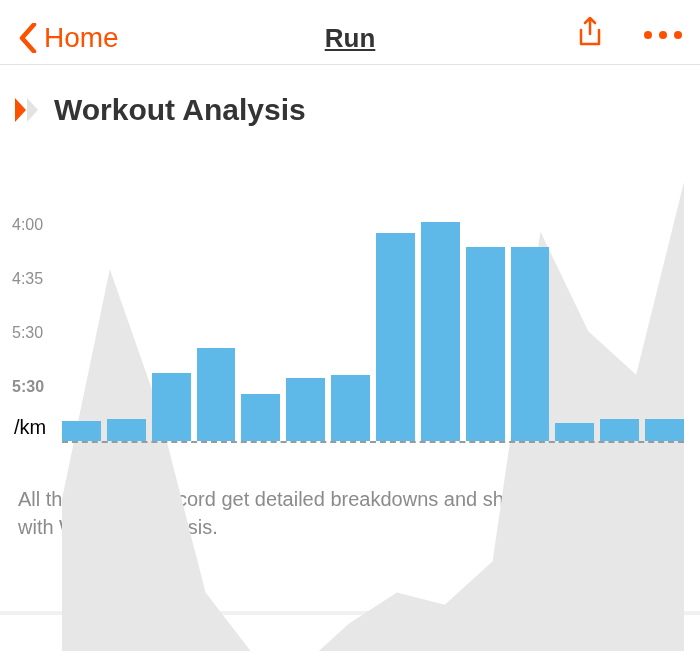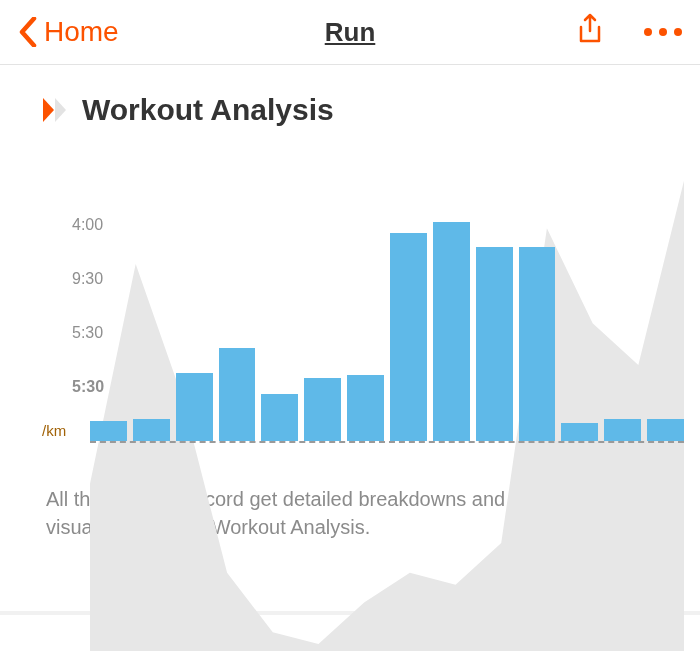--- a/index.html
+++ b/index.html
@@ -1,37 +1,37 @@
 <!DOCTYPE html>
 <html><head>
 <meta charset="utf-8">
 <style>
   * { box-sizing: border-box; margin: 0; padding: 0; }
   html, body { width: 700px; height: 651px; font-family: -apple-system, "Helvetica Neue", Arial, sans-serif; background: #fff; }
   .header {
-    display: flex; align-items: center; justify-content: space-between;
-    height: 65px; padding: 4px 18px; border-bottom: 1px solid #e3e3e3;
+    display: flex; align-items: flex-end; justify-content: space-between;
+    height: 65px; padding: 10px 18px; border-bottom: 1px solid #e3e3e3;
   }
   .back { display: flex; align-items: center; gap: 6px; color: #fc5200; font-size: 28px; font-weight: 400; cursor: pointer; }
   .back svg { width: 20px; height: 30px; }
   .title { font-size: 26px; font-weight: 700; color: #343434; position: absolute; left: 50%; transform: translateX(-50%); text-decoration: underline; }
   .right-actions { display: flex; align-items: center; gap: 40px; }
   .share svg { width: 28px; height: 34px; color: #fc5200; }
   .more { display: flex; gap: 7px; cursor: pointer; }
   .more span { width: 8px; height: 8px; border-radius: 50%; background: #fc5200; }
 
-  .card { padding: 28px 12px 0 28px; }
+  .card { padding: 28px 12px 0 0; }
   .section-header { display: flex; align-items: center; gap: 14px; margin: 0 14px 30px 14px; }
   .section-header svg { width: 26px; height: 28px; }
   .section-title { font-size: 30px; font-weight: 800; color: #343434; }
 
   .chart-wrap { position: relative; height: 300px; margin: 0 4px; }
-  .ylabels { position: absolute; left: 8px; top: 0; bottom: 16px; width: 46px; display: flex; flex-direction: column; justify-content: flex-end; pointer-events: none; margin-left: 32px; }
+  .ylabels { position: absolute; left: 8px; top: 0; bottom: 16px; width: 46px; display: flex; flex-direction: column; justify-content: flex-end; pointer-events: none; }
   .ylabel { position: absolute; left: 0; font-size: 16px; color: #8f8f8f; transform: translateY(50%); }
-  .unit { position: absolute; left: 10px; bottom: 18px; font-size: 15px; color: #a16207; }
+  .unit { position: absolute; left: 10px; bottom: 18px; font-size: 20px; color: #000000; }
 
   .plot { position: absolute; left: 58px; right: 0; top: 0; bottom: 14px; }
   .bg-area { position: absolute; inset: 0; }
   .bars { position: absolute; inset: 0; display: flex; align-items: flex-end; gap: 6px; border-bottom: 2px dashed #9a9a9a; }
   .bar { flex: 1; background: #5fb9e8; }
   .desc { margin: 28px 18px 0 18px; font-size: 20px; color: #8b8b8b; line-height: 1.4; }
   .cta { text-align: right; margin: 30px 22px 0 0; font-size: 19px; font-weight: 700; color: #565656; cursor: pointer; }
   .footer-sep { height: 4px; background: #f1f1f1; margin-top: 18px; }
 </style>
 </head>
@@ -65,21 +65,21 @@
     <svg viewBox="0 0 26 28">
       <path d="M1 2 L12 14 L1 26 Z" fill="#fc5200"></path>
       <path d="M13 2 L24 14 L13 26 Z" fill="#e3e3e3"></path>
     </svg>
     <div class="section-title">Workout Analysis</div>
   </div>
 
   <div class="chart-wrap">
     <div class="ylabels" id="ylabels">
         <div class="ylabel" style="bottom: 75.9494%;">4:00</div>
-        <div class="ylabel" style="bottom: 56.962%;">9:30</div>
+        <div class="ylabel" style="bottom: 56.962%;">4:35</div>
         <div class="ylabel" style="bottom: 37.9747%;">5:30</div>
         <div class="ylabel" style="bottom: 18.9873%; font-weight: bold;">5:30</div>
       </div>
     <div class="unit">/km</div>
     <div class="plot">
       <svg class="bg-area" id="bg-area" viewBox="0 0 100 100" preserveAspectRatio="none">
           <path d="M0,100 L0.00,55.00 L7.69,18.00 L15.38,40.00 L23.08,70.00 L30.77,80.00 L38.46,82.00 L46.15,75.00 L53.85,70.00 L61.54,72.00 L69.23,65.00 L76.92,12.00 L84.62,28.00 L92.31,35.00 L100.00,4.00 L100,100 Z" fill="#e7e7e7"></path>
         </svg>
       <div class="bars" id="bars">
           <div class="bar" style="height: 6.96203%; background: rgb(95, 185, 232);"></div>

